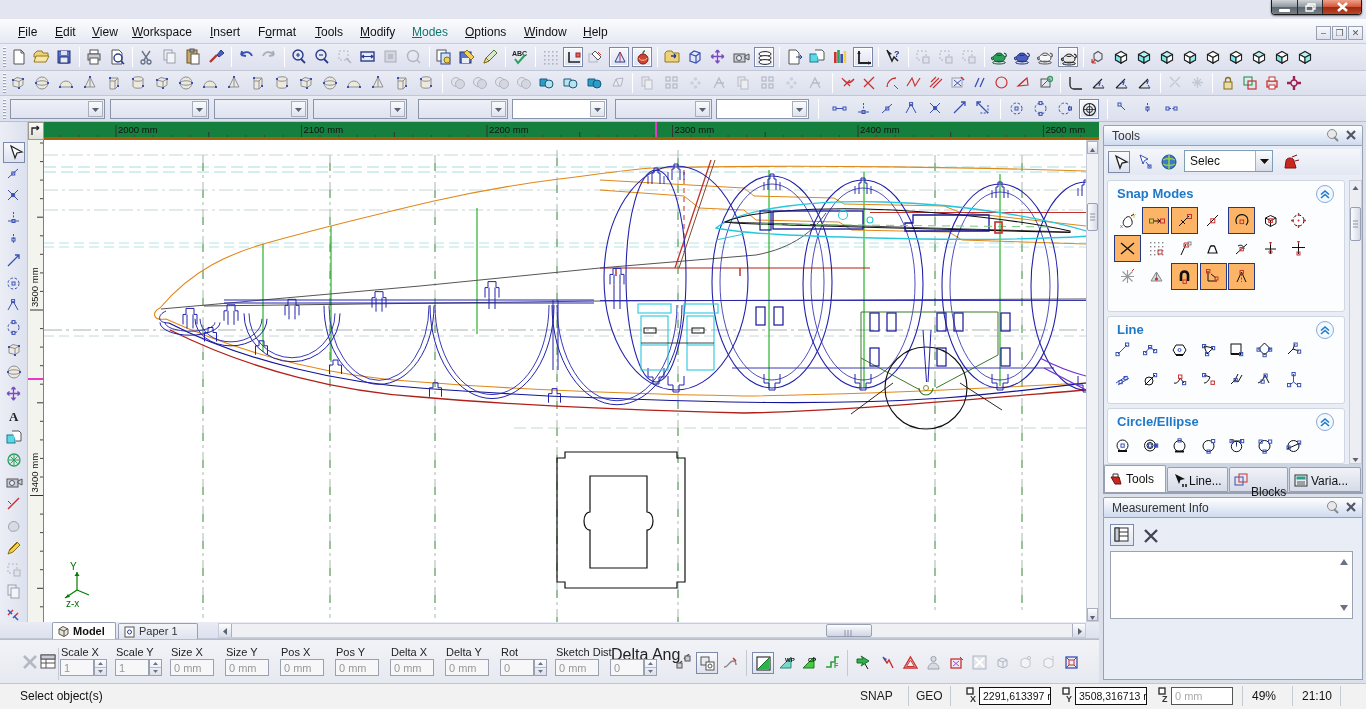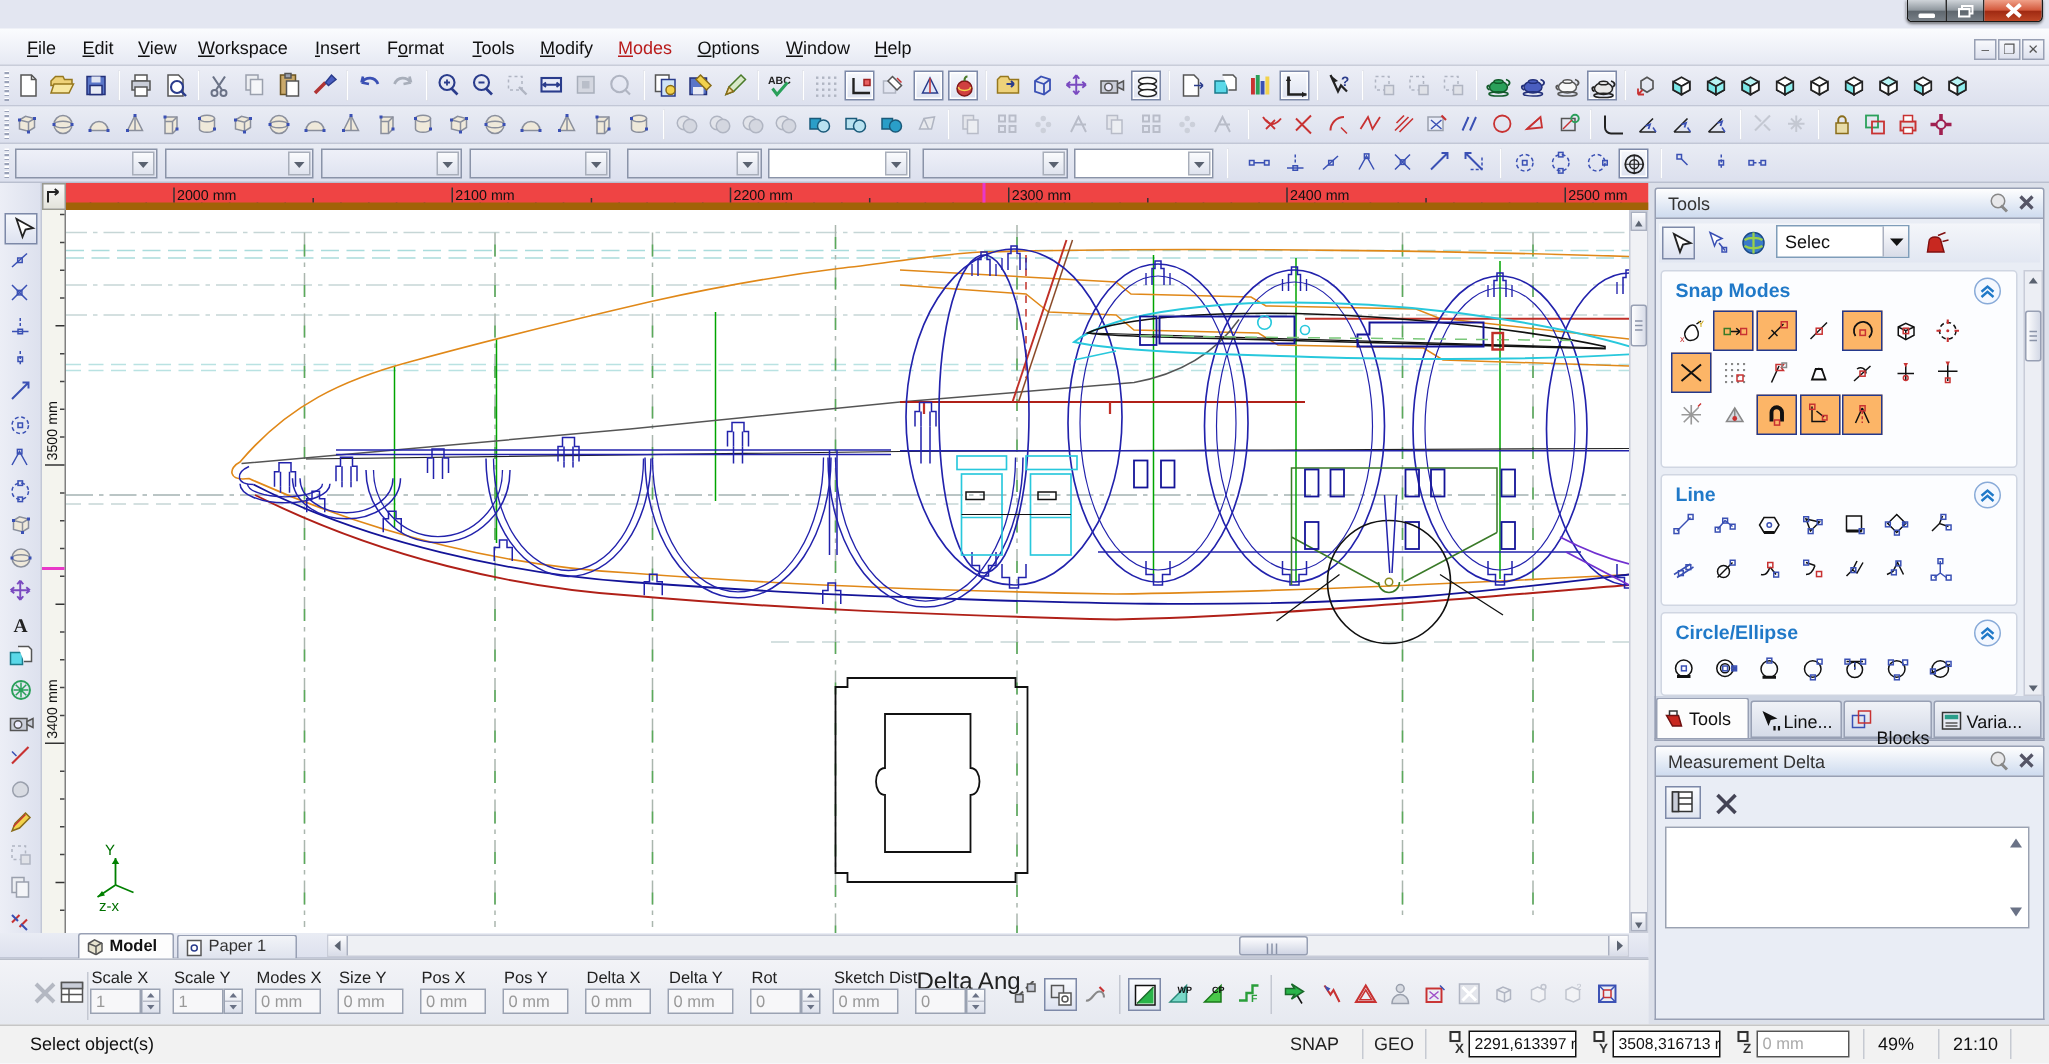--- a/index.html
+++ b/index.html
@@ -19,21 +19,21 @@
 </div>
     <div class="abs" style="left:0;top:19px;width:1366px;height:25px;background:linear-gradient(#fbfcfe,#e6e9f3);border-bottom:1px solid #c9cdd9"></div>
     <div class="abs" style="left:18px;top:25px;font-size:12px;color:#111"><span style="text-decoration:underline">F</span>ile</div>
     <div class="abs" style="left:55px;top:25px;font-size:12px;color:#111"><span style="text-decoration:underline">E</span>dit</div>
     <div class="abs" style="left:92px;top:25px;font-size:12px;color:#111"><span style="text-decoration:underline">V</span>iew</div>
     <div class="abs" style="left:132px;top:25px;font-size:12px;color:#111"><span style="text-decoration:underline">W</span>orkspace</div>
     <div class="abs" style="left:210px;top:25px;font-size:12px;color:#111"><span style="text-decoration:underline">I</span>nsert</div>
     <div class="abs" style="left:258px;top:25px;font-size:12px;color:#111">F<span style="text-decoration:underline">o</span>rmat</div>
     <div class="abs" style="left:315px;top:25px;font-size:12px;color:#111"><span style="text-decoration:underline">T</span>ools</div>
     <div class="abs" style="left:360px;top:25px;font-size:12px;color:#111"><span style="text-decoration:underline">M</span>odify</div>
-    <div class="abs" style="left:412px;top:25px;font-size:12px;color:#b91c1c"><span style="text-decoration:underline">M</span>odes</div>
+    <div class="abs" style="left:412px;top:25px;font-size:12px;color:#0f766e"><span style="text-decoration:underline">M</span>odes</div>
     <div class="abs" style="left:465px;top:25px;font-size:12px;color:#111"><span style="text-decoration:underline">O</span>ptions</div>
     <div class="abs" style="left:524px;top:25px;font-size:12px;color:#111"><span style="text-decoration:underline">W</span>indow</div>
     <div class="abs" style="left:583px;top:25px;font-size:12px;color:#111"><span style="text-decoration:underline">H</span>elp</div>
     <div class="abs" style="left:1316px;top:26px;width:15px;height:14px;border:1px solid #98a0b4;background:linear-gradient(#f8f9fc,#dde1ee);font-size:9px;color:#555;text-align:center;line-height:13px">–</div>
     <div class="abs" style="left:1332px;top:26px;width:15px;height:14px;border:1px solid #98a0b4;background:linear-gradient(#f8f9fc,#dde1ee);font-size:9px;color:#555;text-align:center;line-height:13px">❐</div>
     <div class="abs" style="left:1348px;top:26px;width:15px;height:14px;border:1px solid #98a0b4;background:linear-gradient(#f8f9fc,#dde1ee);font-size:9px;color:#555;text-align:center;line-height:13px">✕</div>
     <div class="abs" style="left:0;top:44px;width:1366px;height:27px;background:linear-gradient(#eceef6,#dde1ee);border-bottom:1px solid #c2c7d6"></div>
     <div style="position:absolute;left:3px;top:47px;width:3px;height:21px;background:repeating-linear-gradient(#fff 0 1px,#9aa2b8 1px 2px,transparent 2px 3px)"></div>
     <div style="position:absolute;left:8px;top:47px;width:20px;height:20px;">
       <svg width="18" height="18" viewBox="0 0 18 18" style="position:absolute;left:1px;top:1px">
@@ -975,21 +975,21 @@
     <div style="position:absolute;left:1162px;top:99px;width:20px;height:20px;">
       <svg width="18" height="18" viewBox="0 0 18 18" style="position:absolute;left:1px;top:1px">
         <rect x="3" y="7" width="3" height="3" fill="none" stroke="#3a50b4"></rect>
         <rect x="11" y="7" width="3" height="3" fill="none" stroke="#3a50b4"></rect>
         <path d="M6 8.5h5" stroke="#3a50b4" stroke-dasharray="2 1.4"></path>
       </svg>
     </div>
     <div class="abs" style="left:28px;top:122px;width:16px;height:18px;background:linear-gradient(#fafafa,#e2e2da);border:1px solid #9a9a90"><svg width="14" height="16">
         <path d="M3 12V5h7M10 5l-2.5-2M10 5 7.5 7" fill="none" stroke="#222" stroke-width="1.3"></path>
       </svg></div>
-    <div class="abs" style="left:44px;top:122px;width:1055px;height:18px;background:#ef4444;border-bottom:5px solid #a16207;overflow:hidden"><svg width="1055" height="18">
+    <div class="abs" style="left:44px;top:122px;width:1055px;height:18px;background:#15803d;border-bottom:3px solid #a16207;overflow:hidden"><svg width="1055" height="18">
         <line x1="-2.2" y1="13" x2="-2.2" y2="18" stroke="#444"></line>
         <line x1="16.3" y1="13" x2="16.3" y2="18" stroke="#444"></line>
         <line x1="34.9" y1="13" x2="34.9" y2="18" stroke="#444"></line>
         <line x1="53.5" y1="13" x2="53.5" y2="18" stroke="#444"></line>
         <line x1="72.0" y1="3" x2="72.0" y2="18" stroke="#333"></line>
         <line x1="90.5" y1="13" x2="90.5" y2="18" stroke="#444"></line>
         <line x1="109.1" y1="13" x2="109.1" y2="18" stroke="#444"></line>
         <line x1="127.6" y1="13" x2="127.6" y2="18" stroke="#444"></line>
         <line x1="146.2" y1="13" x2="146.2" y2="18" stroke="#444"></line>
         <line x1="164.8" y1="10" x2="164.8" y2="18" stroke="#333"></line>
@@ -1738,21 +1738,21 @@
     </div>
     <div class="abs" style="left:1289px;top:467px;width:72px;height:25px;background:linear-gradient(#f0f2f7,#d5dbe8);border:1px solid #98a0b4;border-radius:2px 2px 0 0">
       <svg width="15" height="15" style="position:absolute;left:4px;top:5px">
         <rect x="1" y="2" width="12" height="11" fill="#e8eaf2" stroke="#333"></rect>
         <rect x="2.5" y="3.5" width="9" height="3" fill="#2a9e8a"></rect>
         <path d="M3 9h8M3 11h8" stroke="#555"></path>
       </svg>
       <div class="abs" style="left:21px;top:6px;font-size:12px;color:#111">Varia...</div>
     </div>
     <div class="abs" style="left:1103px;top:497px;width:260px;height:21px;background:linear-gradient(#fefefe,#cedbef);border:1px solid #98a0b4;border-radius:2px 2px 0 0">
-      <div class="abs" style="left:8px;top:3px;font-size:12px;color:#333">Measurement Delta</div>
+      <div class="abs" style="left:8px;top:3px;font-size:12px;color:#333">Measurement Info</div>
       <svg width="15" height="15" style="position:absolute;right:22px;top:2px">
         <circle cx="7" cy="6" r="4.5" fill="#e8e8ea" stroke="#888"></circle>
         <path d="M9 9l4 4" stroke="#888" stroke-width="2"></path>
       </svg>
       <svg width="13" height="13" style="position:absolute;right:4px;top:3px">
         <path d="M2 2l8 8M10 2l-8 8" stroke="#556" stroke-width="2.2"></path>
       </svg>
     </div>
     <div class="abs" style="left:1103px;top:518px;width:260px;height:162px;background:#e9edf5;border:1px solid #98a0b4;border-top:none"></div>
     <div class="abs" style="left:1110px;top:524px;width:24px;height:22px;border:1px solid #7d89a8;background:linear-gradient(#fafbfd,#e0e5f0)">
@@ -1792,21 +1792,21 @@
         <path d="M5.5 13L8 10H3z" fill="#6a7286"></path>
         <line x1="0" y1="7.5" x2="11" y2="7.5" stroke="#b8bcc8"></line>
       </svg></div>
     <div class="abs" style="left:116px;top:646px;font-size:11px;color:#222">Scale Y</div>
     <div class="abs" style="left:115px;top:659px;width:34px;height:17px;background:#f7f7f9;border:1px solid #9aa2b2;font-size:11px;color:#999;padding:2px 0 0 3px">1</div>
     <div class="abs" style="left:149px;top:659px;width:13px;height:17px;border:1px solid #9aa2b2;background:linear-gradient(#fbfcfd,#dde1ec)"><svg width="11" height="15">
         <path d="M5.5 2L8 5H3z" fill="#6a7286"></path>
         <path d="M5.5 13L8 10H3z" fill="#6a7286"></path>
         <line x1="0" y1="7.5" x2="11" y2="7.5" stroke="#b8bcc8"></line>
       </svg></div>
-    <div class="abs" style="left:171px;top:646px;font-size:11px;color:#222">Modes X</div>
+    <div class="abs" style="left:171px;top:646px;font-size:11px;color:#222">Size X</div>
     <div class="abs" style="left:170px;top:659px;width:44px;height:17px;background:#f7f7f9;border:1px solid #9aa2b2;font-size:11px;color:#999;padding:2px 0 0 3px">0 mm</div>
     <div class="abs" style="left:226px;top:646px;font-size:11px;color:#222">Size Y</div>
     <div class="abs" style="left:225px;top:659px;width:44px;height:17px;background:#f7f7f9;border:1px solid #9aa2b2;font-size:11px;color:#999;padding:2px 0 0 3px">0 mm</div>
     <div class="abs" style="left:281px;top:646px;font-size:11px;color:#222">Pos X</div>
     <div class="abs" style="left:280px;top:659px;width:44px;height:17px;background:#f7f7f9;border:1px solid #9aa2b2;font-size:11px;color:#999;padding:2px 0 0 3px">0 mm</div>
     <div class="abs" style="left:336px;top:646px;font-size:11px;color:#222">Pos Y</div>
     <div class="abs" style="left:335px;top:659px;width:44px;height:17px;background:#f7f7f9;border:1px solid #9aa2b2;font-size:11px;color:#999;padding:2px 0 0 3px">0 mm</div>
     <div class="abs" style="left:391px;top:646px;font-size:11px;color:#222">Delta X</div>
     <div class="abs" style="left:390px;top:659px;width:44px;height:17px;background:#f7f7f9;border:1px solid #9aa2b2;font-size:11px;color:#999;padding:2px 0 0 3px">0 mm</div>
     <div class="abs" style="left:446px;top:646px;font-size:11px;color:#222">Delta Y</div>

